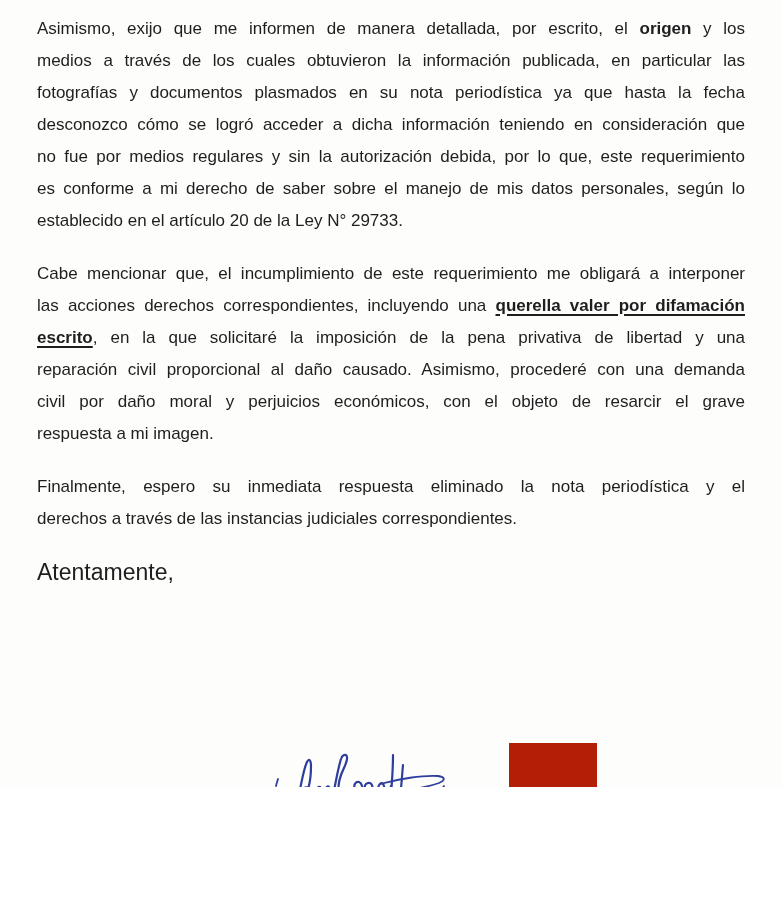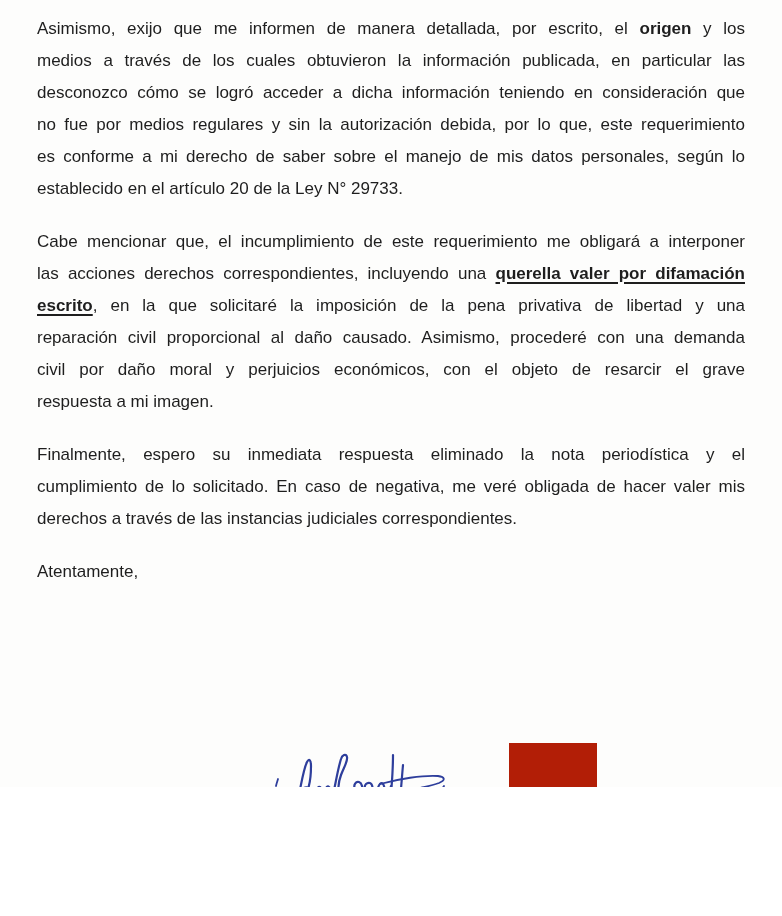--- a/index.html
+++ b/index.html
@@ -40,21 +40,21 @@
   }
   .line span.b{font-weight:bold;}
   .line span.u{
     text-decoration:underline;
     text-decoration-thickness:2px;
     text-underline-offset:3px;
   }
   .closing-line{
     height:32px;
     line-height:32px;
-    font-size:17px;
+    font-size:23px;
   }
   .signature-svg{
     position:absolute;
     left:268px;
     top:744px;
     width:200px;
     height:78px;
   }
   .signature-svg path{
     fill:none;
@@ -106,36 +106,36 @@
 </head>
 <body>
 
 <div class="page">
 
   <div class="letter-body">
 
     <div class="paragraph">
         <div class="line j"><span>Asimismo, exijo que me informen de manera detallada, por escrito, el </span><span class="b">origen</span><span> y los</span></div>
         <div class="line j"><span>medios a través de los cuales obtuvieron la información publicada, en particular las</span></div>
+        <div class="line j"><span>fotografías y documentos plasmados en su nota periodística ya que hasta la fecha</span></div>
         <div class="line j"><span>desconozco cómo se logró acceder a dicha información teniendo en consideración que</span></div>
         <div class="line j"><span>no fue por medios regulares y sin la autorización debida, por lo que, este requerimiento</span></div>
         <div class="line j"><span>es conforme a mi derecho de saber sobre el manejo de mis datos personales, según lo</span></div>
         <div class="line"><span>establecido en el artículo 20 de la Ley N° 29733.</span></div>
       </div>
       <div class="paragraph">
         <div class="line j"><span>Cabe mencionar que, el incumplimiento de este requerimiento me obligará a interponer</span></div>
         <div class="line j"><span>las acciones derechos correspondientes, incluyendo una </span><span class="b u">querella valer por difamación</span></div>
         <div class="line j"><span class="b u">escrito</span><span>, en la que solicitaré la imposición de la pena privativa de libertad y una</span></div>
         <div class="line j"><span>reparación civil proporcional al daño causado. Asimismo, procederé con una demanda</span></div>
         <div class="line j"><span>civil por daño moral y perjuicios económicos, con el objeto de resarcir el grave</span></div>
         <div class="line"><span>respuesta a mi imagen.</span></div>
       </div>
       <div class="paragraph">
         <div class="line j"><span>Finalmente, espero su inmediata respuesta eliminado la nota periodística y el</span></div>
-        <div class="line j"><span>cumplimiento de lo solicitado. En caso de negativa, me veré obligada de hacer valer mis</span></div>
         <div class="line"><span>derechos a través de las instancias judiciales correspondientes.</span></div>
       </div>
       <div class="closing-line">Atentamente,</div>
   </div>
 
   <svg class="signature-svg" viewBox="0 0 200 78" aria-hidden="true">
     <path class="thin" d="M8,42 C8.6,39 9.4,37 10,35"></path>
     <path d="M31,51 C33,40 36,24 39,18 C41,14 43,16 43,22 C43,32 41,44 38,50 C36,53 33,53 33,49 C33,45 37,42 41,44 C44,45 45,49 47,50 C49,45 50,42 52,43 C54,44 54,49 56,50 C57,45 59,41 61,43 C63,45 63,49 65,50 C67,44 69,28 73,15 C74,11 78,9 79,13 C80,17 76,23 73,31 C70,39 70,48 72,54 C74,60 77,64 74,67 C71,70 67,66 69,60"></path>
     <path d="M87,45 C85,41 88,37 91,38 C94,39 95,44 94,48 C93,52 90,52 89,49 C88,56 90,64 86,68 C83,71 80,67 83,62"></path>
     <path d="M97,44 C96,41 99,38 102,39 C105,40 105,46 104,50 C107,50 109,47 110,44 C111,40 113,38 115,40 C117,42 116,47 118,50 C120,50 122,46 123,42"></path>

